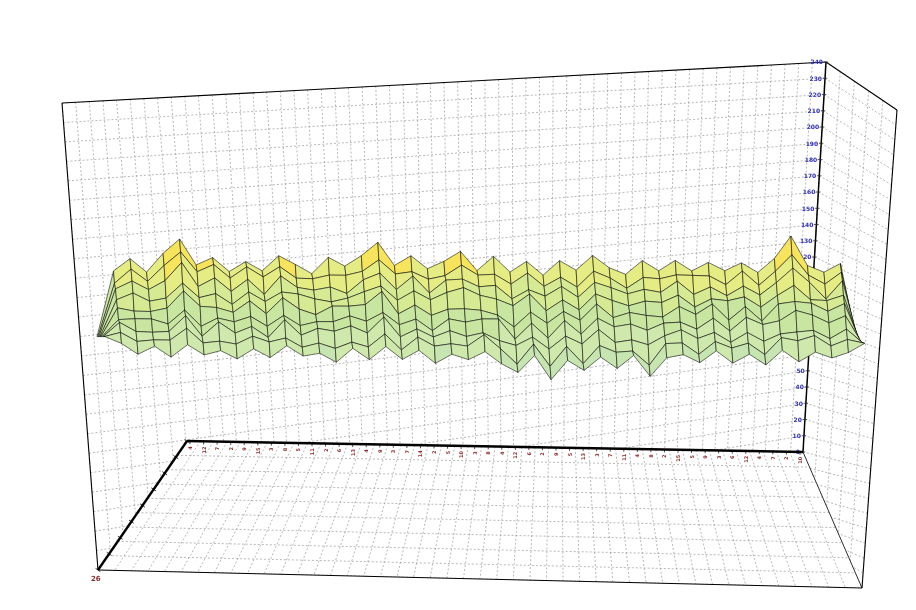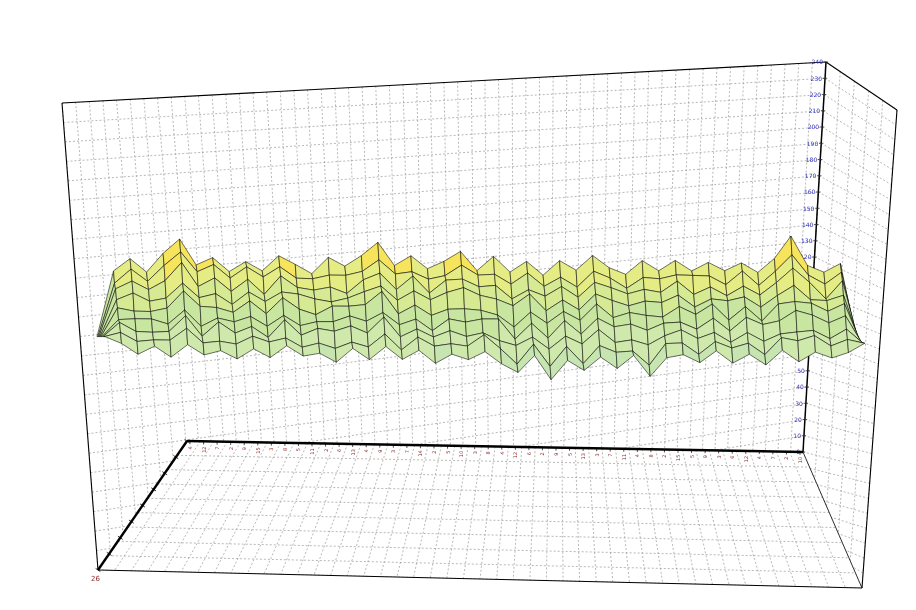--- a/index.html
+++ b/index.html
@@ -1,17 +1,17 @@
 <!DOCTYPE html>
 <html><head>
 <meta charset="utf-8">
 <style>
   html,body{margin:0;padding:0;background:#fff;}
   #stage{position:relative;width:916px;height:610px;background:#ffffff;overflow:hidden;
-         font-family:"DejaVu Sans", sans-serif;}
+         font-family:"DejaVu Sans", sans-serif;font-weight:bold;}
   svg{position:absolute;left:0;top:0;}
   text{font-family:"DejaVu Sans", sans-serif;}
 </style>
 </head>
 <body>
 
 <div id="stage">
   <svg id="chart" width="916" height="610" viewBox="0 0 916 610">
       <defs>
         <clipPath id="wallClip">

